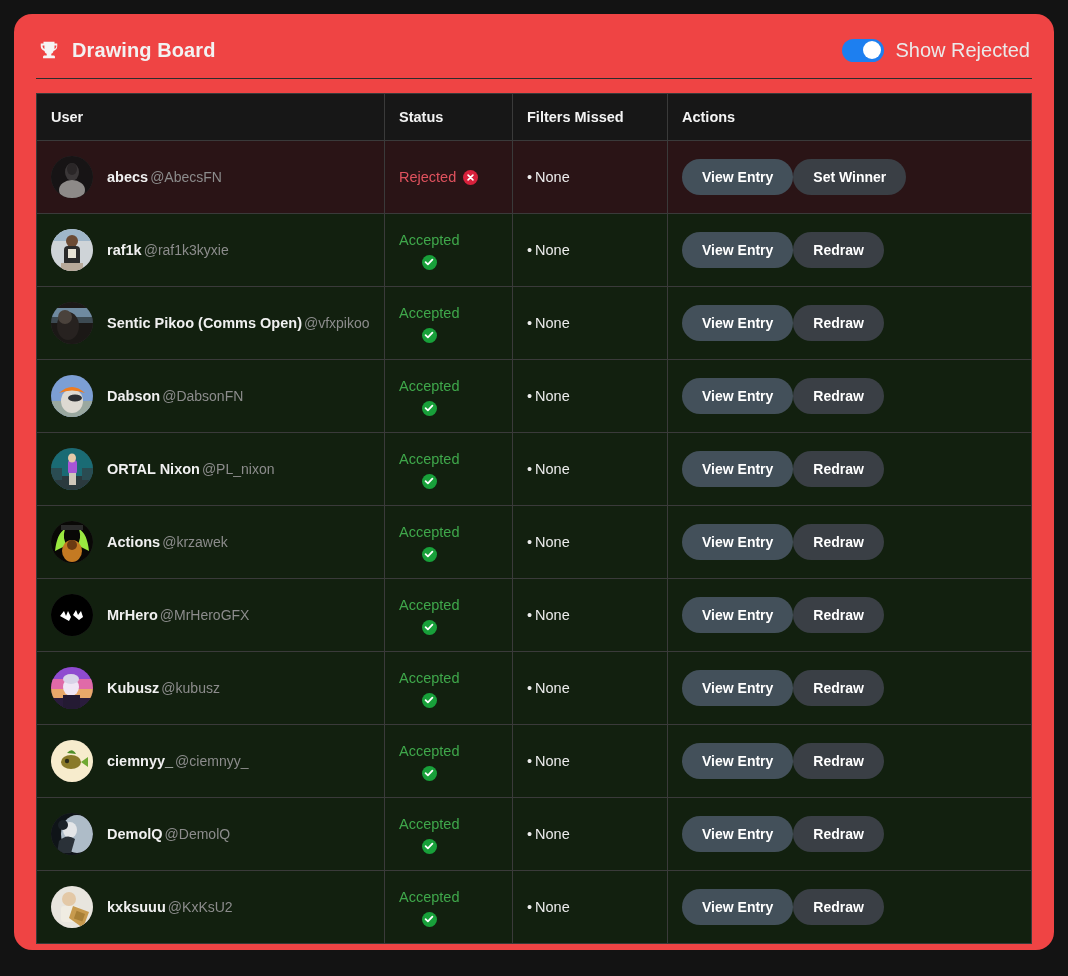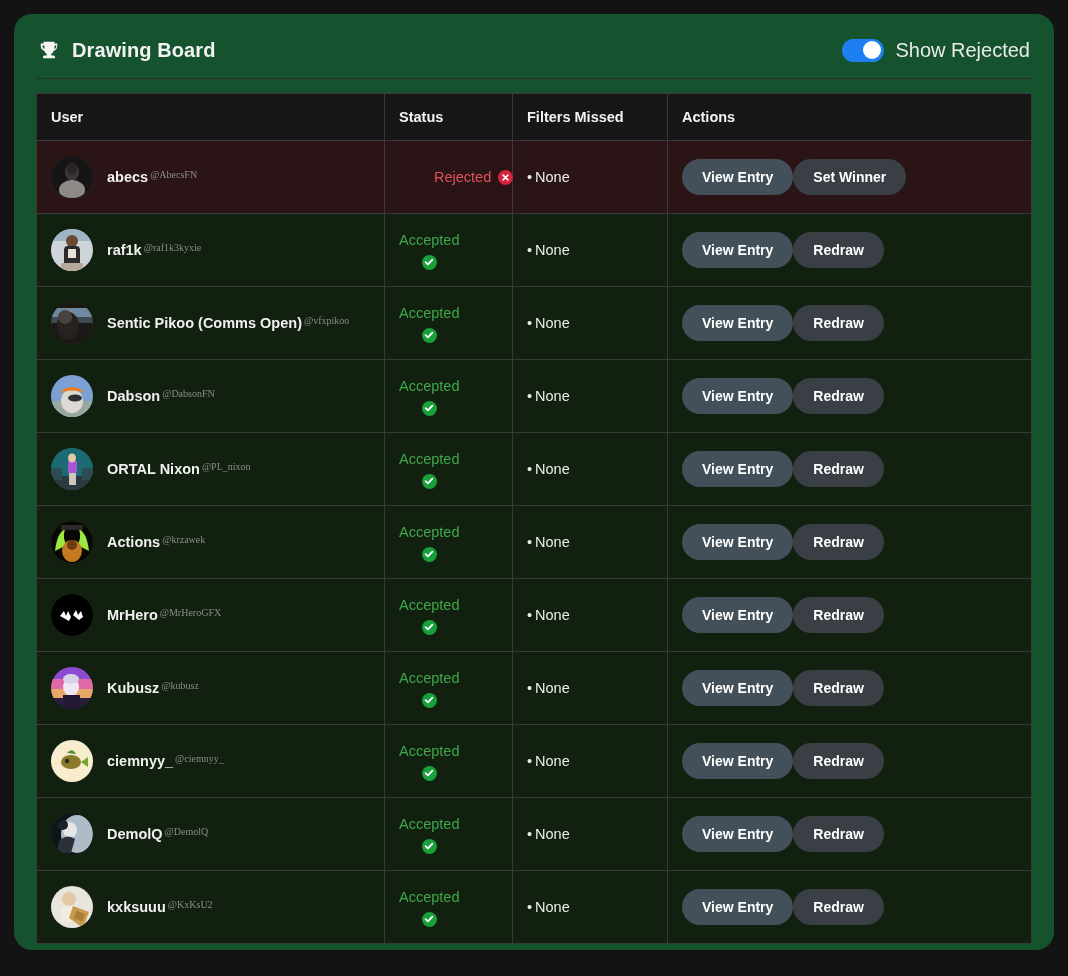--- a/index.html
+++ b/index.html
@@ -11,21 +11,21 @@
     overflow: hidden;
   }
   .page {
     width: 1068px; height: 976px;
     background: #131313;
     padding: 14px;
   }
   .card {
     width: 1040px;
     height: 936px;
-    background: #14532d;
+    background: #ef4444;
     border-radius: 18px;
     padding: 18px 22px 22px 22px;
     display: flex;
     flex-direction: column;
   }
   .card-header {
     display: flex;
     align-items: center;
     justify-content: space-between;
     padding: 6px 2px 16px 2px;
@@ -105,34 +105,33 @@
   }
   .avatar svg { display: block; width: 42px; height: 42px; }
   .user-names { display: flex; flex-direction: row; gap: 2px; min-width: 0; }
   .user-name {
     font-size: 14.5px;
     font-weight: bold;
     color: #f0f0f0;
     white-space: nowrap;
   }
   .user-handle {
-    font-size: 10px;
+    font-size: 14px;
     color: #8c8c8c;
     white-space: nowrap;
-    font-family: Liberation Serif, serif;
   }
 
   .status {
     display: inline-flex;
     align-items: center;
     gap: 7px;
     font-size: 14.5px;
   }
   .status.accepted { color: #3fa84b; flex-direction: column; }
-  .status.rejected { color: #e0525e; margin-left: 35px; }
+  .status.rejected { color: #e0525e; }
   .badge {
     width: 15px; height: 15px;
     border-radius: 50%;
     display: inline-flex;
     align-items: center;
     justify-content: center;
     flex: none;
   }
   .badge.ok  { background: #18a03a; }
   .badge.bad { background: #d8213c; }

